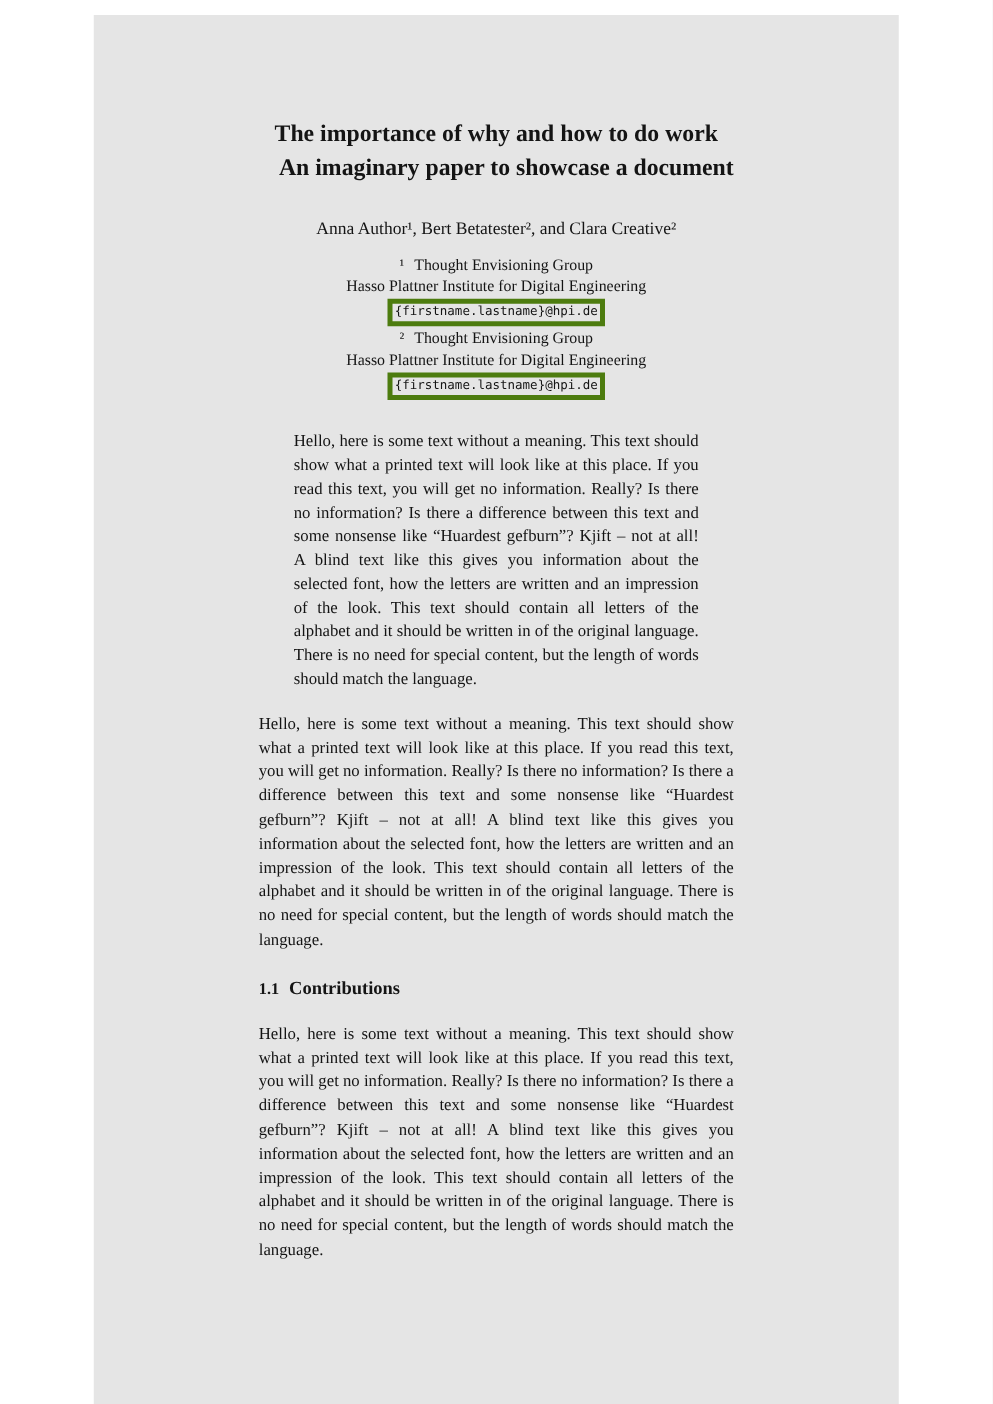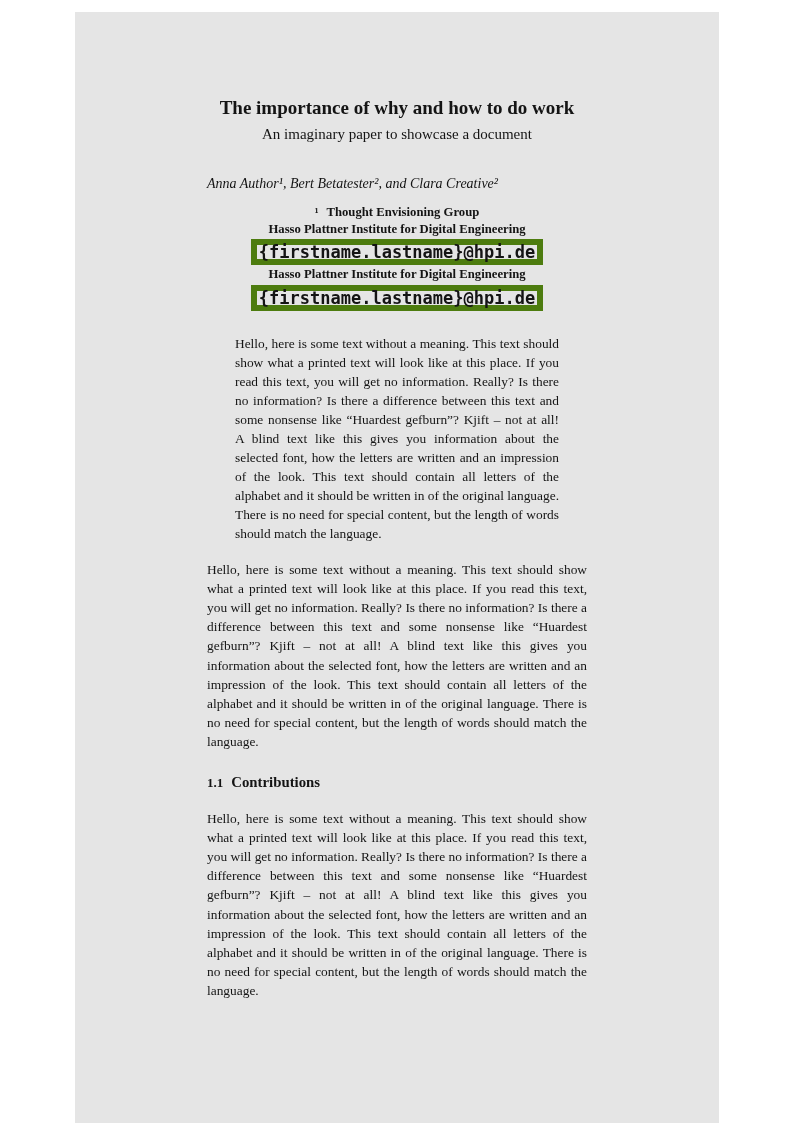--- a/index.html
+++ b/index.html
@@ -16,52 +16,50 @@
   }
   .title {
     margin: 0;
     font-size: 19px;
     line-height: 22px;
     font-weight: bold;
     text-align: center;
   }
   .subtitle {
     margin: 7px 0 0 0;
-    font-size: 15px;
+    font-size: 19px;
     line-height: 17px;
-    font-weight: normal;
-    text-align: center;
+    font-weight: bold;
+    text-align: right;
   }
   .authors {
     margin-top: 32px;
     font-size: 14px;
     line-height: 17px;
-    text-align: left;
-    font-style: italic;
+    text-align: center;
   }
   .affiliations {
     margin-top: 12px;
     font-size: 12.7px;
     line-height: 17.2px;
     text-align: center;
-    font-weight: bold;
   }
   .aff-line { display: block; }
   .aff-marker {
     display: inline-block;
     margin-right: 8px;
   }
   .email-link {
     display: inline-block;
     font-family: "DejaVu Sans Mono", monospace;
-    font-size: 17px;
+    font-size: 10px;
     line-height: 14px;
     color: #141414;
     text-decoration: none;
-    border: 6px solid #4d7c0f;
+    border: 4px solid #4d7c0f;
     padding: 0 2px;
     margin: 1px 0;
   }
   .abstract {
     margin: 22px 28px 0 28px;
     font-size: 13.4px;
     line-height: 19px;
     text-align: justify;
   }
   .section-heading {
@@ -98,20 +96,21 @@
 
   <h1 class="title">The importance of why and how to do work</h1>
   <h2 class="subtitle">An imaginary paper to showcase a document</h2>
 
   <div class="authors">Anna Author¹, Bert Betatester², and Clara Creative²</div>
 
   <div class="affiliations">
     <span class="aff-line"><span class="aff-marker">¹</span><span>Thought Envisioning Group</span></span>
     <span class="aff-line">Hasso Plattner Institute for Digital Engineering</span>
     <span class="aff-line"><a class="email-link" href="#">{firstname.lastname}@hpi.de</a></span>
+    <span class="aff-line"><span class="aff-marker">²</span><span>Thought Envisioning Group</span></span>
     <span class="aff-line">Hasso Plattner Institute for Digital Engineering</span>
     <span class="aff-line"><a class="email-link" href="#">{firstname.lastname}@hpi.de</a></span>
   </div>
 
   <p class="abstract">Hello, here is some text without a meaning. This text should show what a printed text will look like at this place. If you read this text, you will get no information. Really? Is there no information? Is there a difference between this text and some nonsense like “Huardest gefburn”? Kjift – not at all! A blind text like this gives you information about the selected font, how the letters are written and an impression of the look. This text should contain all letters of the alphabet and it should be written in of the original language. There is no need for special content, but the length of words should match the language.</p>
 
 
   <p class="body-paragraph">Hello, here is some text without a meaning. This text should show what a printed text will look like at this place. If you read this text, you will get no information. Really? Is there no information? Is there a difference between this text and some nonsense like “Huardest gefburn”? Kjift – not at all! A blind text like this gives you information about the selected font, how the letters are written and an impression of the look. This text should contain all letters of the alphabet and it should be written in of the original language. There is no need for special content, but the length of words should match the language.</p>
 
   <h4 class="subsection-heading"><span class="heading-number">1.1</span><span>Contributions</span></h4>

